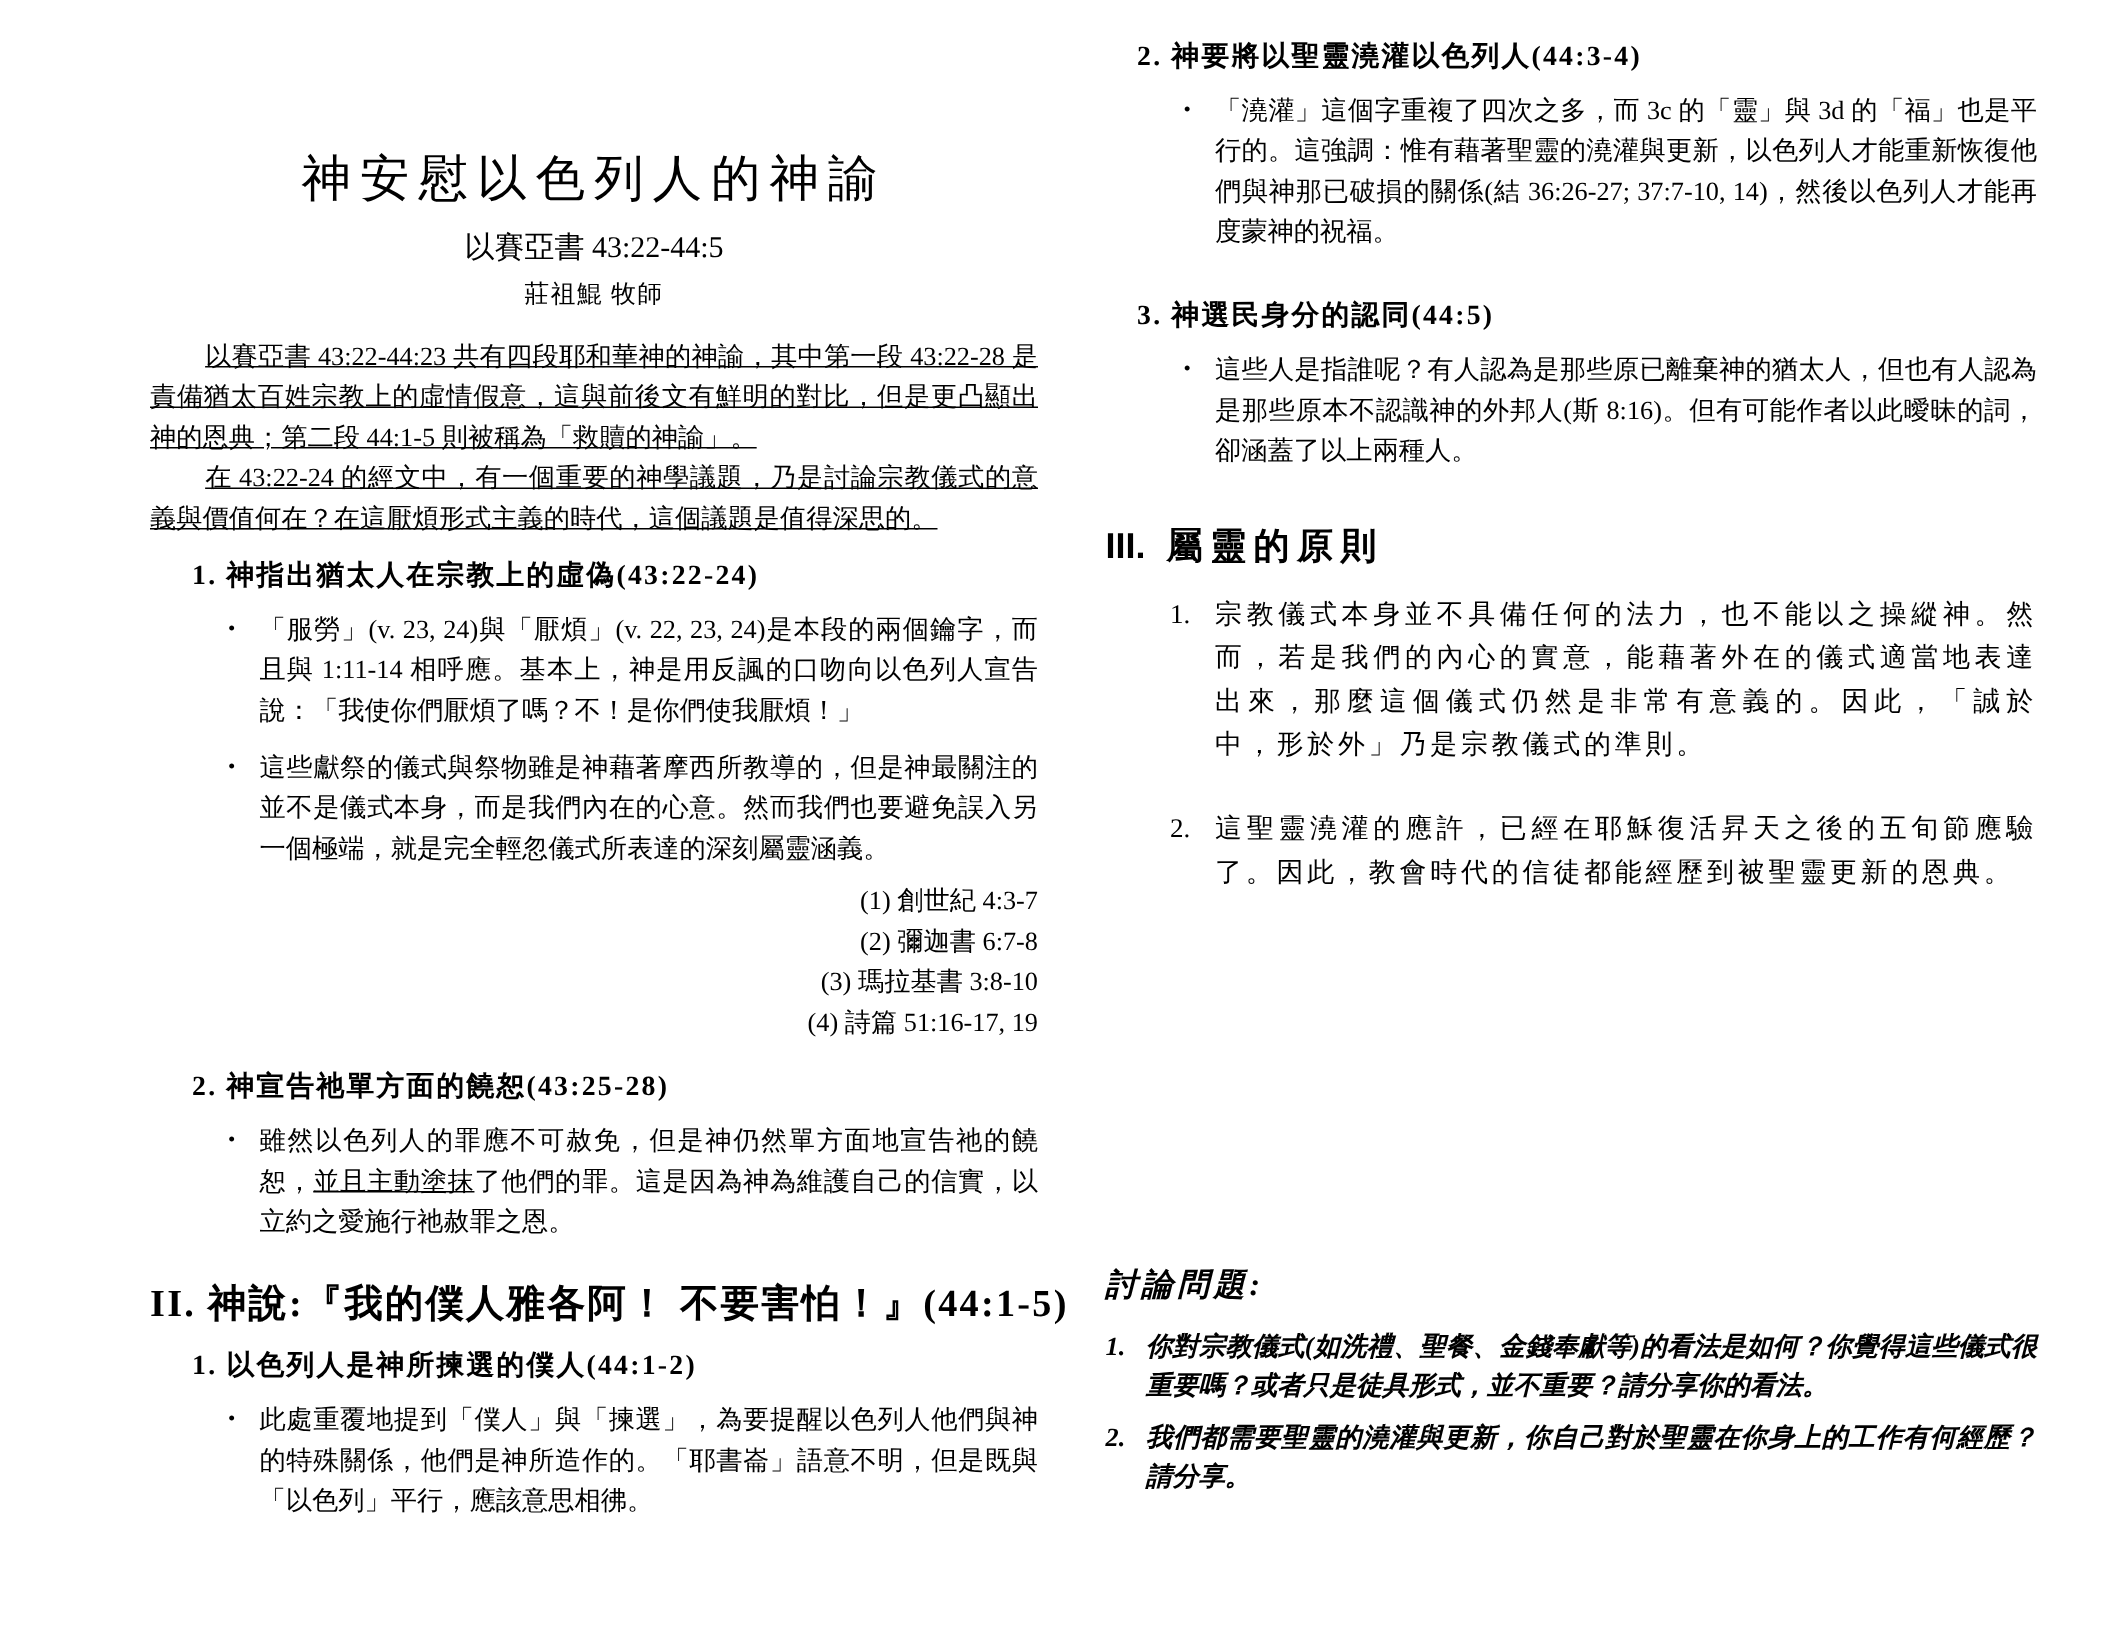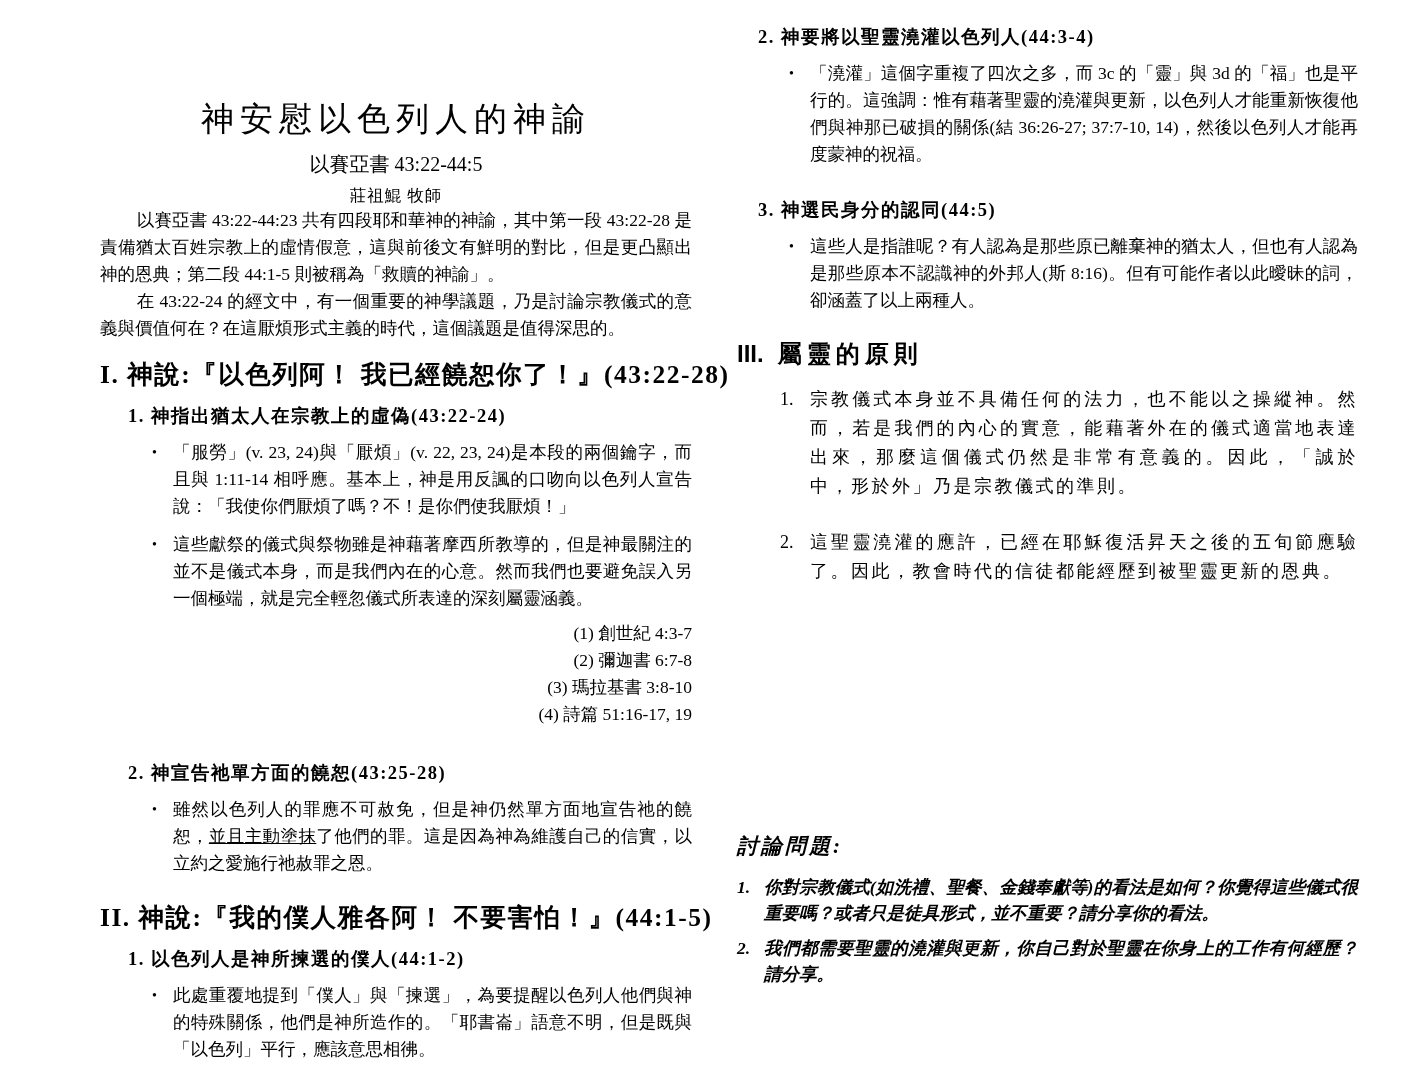--- a/index.html
+++ b/index.html
@@ -46,20 +46,22 @@
     font-size: 16.5px;
     letter-spacing: 1px;
   }
   .preface-heading {
     margin-top: 25px;
     font-size: 24px;
     font-weight: bold;
     letter-spacing: 10px;
   }
   .preface-block {
+    margin-top: 17px;
+    text-decoration: underline;
   }
   .para {
     margin: 0;
     font-size: 17.5px;
     line-height: 27px;
     text-align: justify;
     text-indent: 2.1em;
   }
   .sec-heading {
     margin-top: 15px;
@@ -108,21 +110,21 @@
     margin-top: 100px;
   }
   .r-sub-heading {
     margin-top: 24px;
     padding-left: 21px;
     font-size: 18.5px;
     font-weight: bold;
     letter-spacing: 1.5px;
   }
   .sec3-heading {
-    margin-top: 24px;
+    margin-top: 34px;
     font-size: 24px;
     font-weight: bold;
   }
   .sec3-heading .sec3-num {
     font-family: "Liberation Sans", "DejaVu Sans", sans-serif;
     margin-right: 14px;
   }
   .sec3-heading .sec3-text {
     letter-spacing: 5px;
   }
@@ -179,42 +181,41 @@
 
     <div class="title">神安慰以色列人的神諭</div>
     <div class="subtitle">以賽亞書 43:22-44:5</div>
     <div class="author">莊祖鯤  牧師</div>
 
     <div class="preface-block">
       <p class="para">以賽亞書 43:22-44:23 共有四段耶和華神的神諭，其中第一段 43:22-28 是責備猶太百姓宗教上的虛情假意，這與前後文有鮮明的對比，但是更凸顯出神的恩典；第二段 44:1-5 則被稱為「救贖的神諭」。</p>
       <p class="para">在 43:22-24 的經文中，有一個重要的神學議題，乃是討論宗教儀式的意義與價值何在？在這厭煩形式主義的時代，這個議題是值得深思的。</p>
     </div>
 
-    <div class="sec-heading">I. 神說:『以色列阿！ 我已經饒恕你了！』(43:22-28)</div>
 
     <div class="sub-heading">1.  神指出猶太人在宗教上的虛偽(43:22-24)</div>
 
     <div class="bullet-item">
       <span class="bullet-marker">•</span>
       <span class="bullet-text">「服勞」(v. 23, 24)與「厭煩」(v. 22, 23, 24)是本段的兩個鑰字，而且與 1:11-14 相呼應。基本上，神是用反諷的口吻向以色列人宣告說：「我使你們厭煩了嗎？不！是你們使我厭煩！」</span>
     </div>
 
     <div class="bullet-item">
       <span class="bullet-marker">•</span>
       <span class="bullet-text">這些獻祭的儀式與祭物雖是神藉著摩西所教導的，但是神最關注的並不是儀式本身，而是我們內在的心意。然而我們也要避免誤入另一個極端，就是完全輕忽儀式所表達的深刻屬靈涵義。</span>
     </div>
 
     <div class="refs">
       <div class="ref-item">(1) 創世紀  4:3-7</div>
       <div class="ref-item">(2) 彌迦書  6:7-8</div>
       <div class="ref-item">(3) 瑪拉基書  3:8-10</div>
       <div class="ref-item">(4) 詩篇 51:16-17, 19</div>
     </div>
 
-    <div class="sub-heading" style="margin-top:32px;">2.  神宣告祂單方面的饒恕(43:25-28)</div>
+    <div class="sub-heading" style="margin-top:16px;">2.  神宣告祂單方面的饒恕(43:25-28)</div>
 
     <div class="bullet-item">
       <span class="bullet-marker">•</span>
       <span class="bullet-text"><span>雖然以色列人的罪應不可赦免，但是神仍然單方面地宣告祂的饒恕，</span><span class="u">並且主動塗抹</span><span>了他們的罪。這是因為神為維護自己的信實，以立約之愛施行祂赦罪之恩。</span></span>
     </div>
 
     <div class="sec-heading" style="margin-top:23px;">II. 神說:『我的僕人雅各阿！ 不要害怕！』(44:1-5)</div>
 
     <div class="sub-heading">1.  以色列人是神所揀選的僕人(44:1-2)</div>
 

